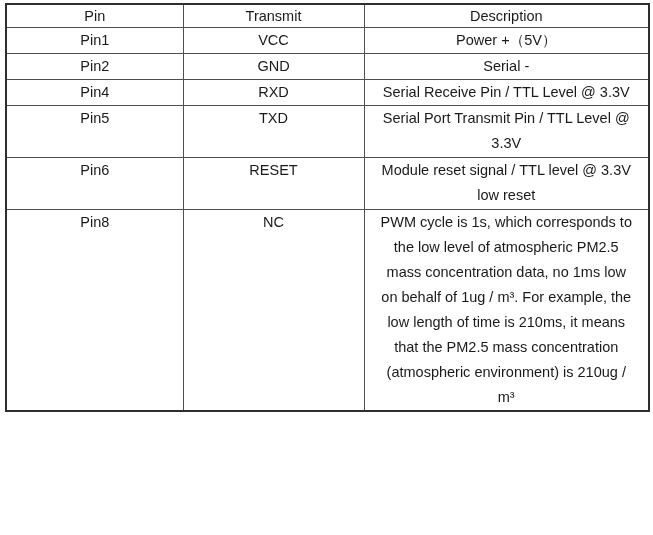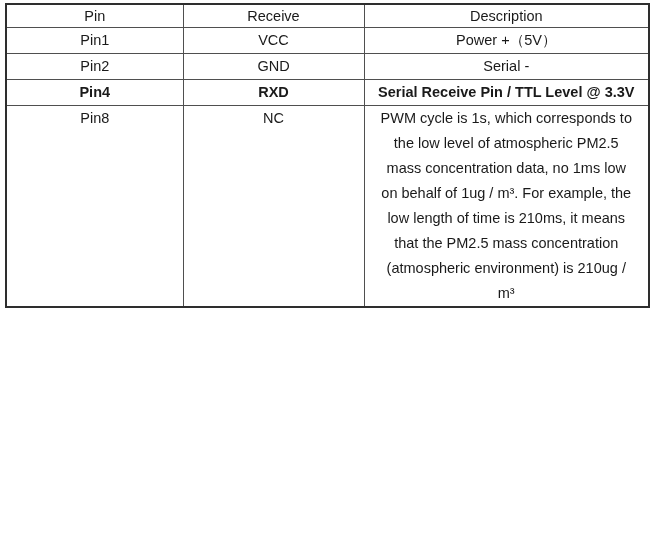--- a/index.html
+++ b/index.html
@@ -37,61 +37,73 @@
     padding: 0 2px;
     overflow: hidden;
     box-sizing: border-box;
   }
   .pin-table thead th {
     height: 23px;
     line-height: 22px;
   }
   tr.h26  td { height: 26px; }
   tr.h101 td { height: 101px; }
-  tr.h24  td { height: 24px; font-weight: bold; }
+  tr.h24  td { height: 24px; }
   tr.h52  td { height: 52px; }
   tr.h28  td { height: 28px; }
   tr.h198 td { height: 198px; }
   td.c-desc {
     white-space: pre-line;
   }
 </style>
 </head>
 <body>
 
 <div class="page">
   <table class="pin-table">
     <colgroup>
       <col class="col-pin">
       <col class="col-fn">
       <col class="col-desc">
     </colgroup>
     <thead>
       <tr>
         <th>Pin</th>
-        <th>Receive</th>
+        <th>Transmit</th>
         <th>Description</th>
       </tr>
     </thead>
     <tbody>
       <tr class="h26">
         <td class="c-pin">Pin1</td>
         <td class="c-fn">VCC</td>
         <td class="c-desc">Power +（5V）</td>
       </tr>
       <tr class="h26">
         <td class="c-pin">Pin2</td>
         <td class="c-fn">GND</td>
         <td class="c-desc">Serial -</td>
       </tr>
       <tr class="h24">
         <td class="c-pin">Pin4</td>
         <td class="c-fn">RXD</td>
         <td class="c-desc">Serial Receive Pin / TTL Level @ 3.3V</td>
       </tr>
+      <tr class="h52">
+        <td class="c-pin">Pin5</td>
+        <td class="c-fn">TXD</td>
+        <td class="c-desc">Serial Port Transmit Pin / TTL Level @
+3.3V</td>
+      </tr>
+      <tr class="h52">
+        <td class="c-pin">Pin6</td>
+        <td class="c-fn">RESET</td>
+        <td class="c-desc">Module reset signal / TTL level @ 3.3V
+low reset</td>
+      </tr>
       <tr class="h198">
         <td class="c-pin">Pin8</td>
         <td class="c-fn">NC</td>
         <td class="c-desc">PWM cycle is 1s, which corresponds to
 the low level of atmospheric PM2.5
 mass concentration data, no 1ms low
 on behalf of 1ug / m³. For example, the
 low length of time is 210ms, it means
 that the PM2.5 mass concentration
 (atmospheric environment) is 210ug /

